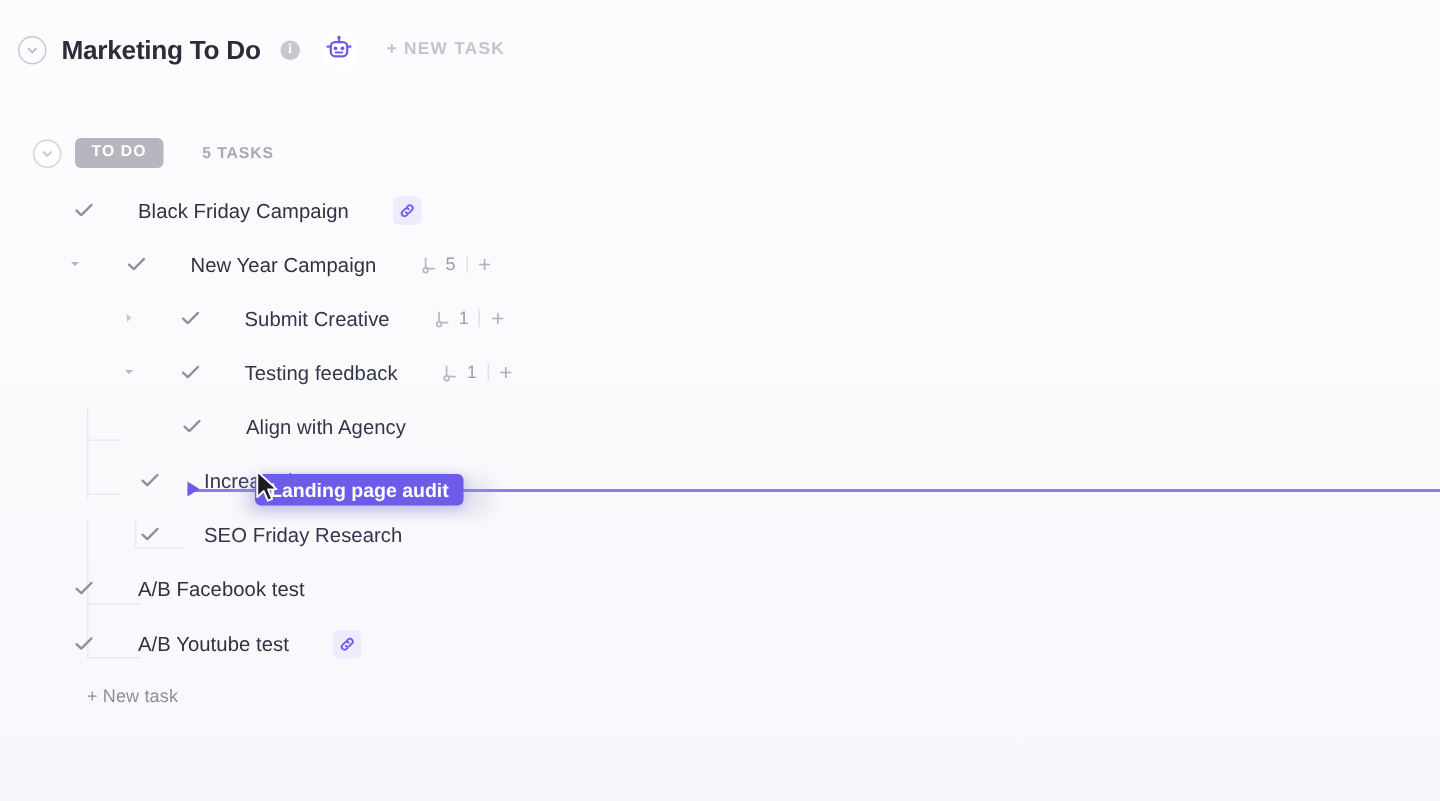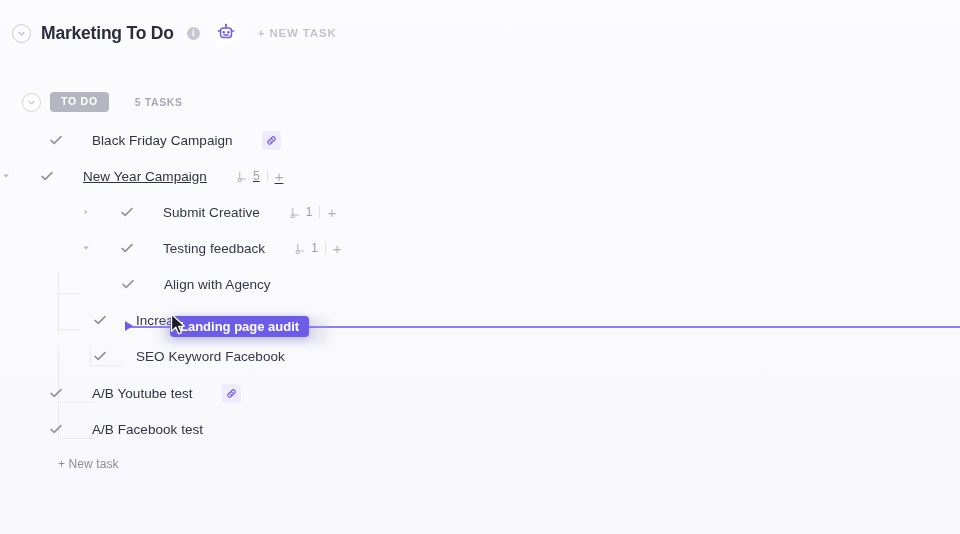--- a/index.html
+++ b/index.html
@@ -155,21 +155,21 @@
       </span>
       <span class="row-label">Black Friday Campaign</span>
       <span class="badge-link">
         <svg width="11" height="11" viewBox="0 0 12 12">
             <path d="M4.9 7.1a2 2 0 0 0 2.9 0l1.6-1.6a2.05 2.05 0 0 0-2.9-2.9L5.7 3.4" fill="none" stroke="#6c5ce7" stroke-width="1.3" stroke-linecap="round"></path>
             <path d="M7.1 4.9a2 2 0 0 0-2.9 0L2.6 6.5a2.05 2.05 0 0 0 2.9 2.9l.8-.8" fill="none" stroke="#6c5ce7" stroke-width="1.3" stroke-linecap="round"></path>
           </svg>
       </span>
     </div>
 
-    <div class="row" style="text-decoration:underline;">
+    <div class="row" style="padding-left:44px;">
       <span class="twisty">
         <svg width="8" height="8" viewBox="0 0 8 8">
             <path d="M1.2 2.6 L4 5.4 L6.8 2.6" fill="#b6b6c4"></path>
           </svg>
       </span>
       <span class="check" style="margin-left:7px;">
         <svg width="16" height="16" viewBox="0 0 16 16">
             <path d="M3 8.4 L6.2 11.4 L13 4.6" fill="none" stroke="#8e8e9e" stroke-width="1.5" stroke-linecap="round" stroke-linejoin="round"></path>
           </svg>
       </span>
@@ -248,45 +248,45 @@
       </span>
       <span class="row-label sub">Increase buget</span>
     </div>
 
     <div class="row" style="padding-left:92px;">
       <span class="check">
         <svg width="16" height="16" viewBox="0 0 16 16">
             <path d="M3 8.4 L6.2 11.4 L13 4.6" fill="none" stroke="#8e8e9e" stroke-width="1.5" stroke-linecap="round" stroke-linejoin="round"></path>
           </svg>
       </span>
-      <span class="row-label sub">SEO Keyword Facebook</span>
+      <span class="row-label sub">SEO Friday Research</span>
+    </div>
+
+    <div class="row" style="padding-left:48px;">
+      <span class="check">
+        <svg width="16" height="16" viewBox="0 0 16 16">
+            <path d="M3 8.4 L6.2 11.4 L13 4.6" fill="none" stroke="#8e8e9e" stroke-width="1.5" stroke-linecap="round" stroke-linejoin="round"></path>
+          </svg>
+      </span>
+      <span class="row-label">A/B Facebook test</span>
     </div>
 
     <div class="row" style="padding-left:48px;margin-top:1px;">
       <span class="check">
         <svg width="16" height="16" viewBox="0 0 16 16">
             <path d="M3 8.4 L6.2 11.4 L13 4.6" fill="none" stroke="#8e8e9e" stroke-width="1.5" stroke-linecap="round" stroke-linejoin="round"></path>
           </svg>
       </span>
       <span class="row-label">A/B Youtube test</span>
       <span class="badge-link">
         <svg width="11" height="11" viewBox="0 0 12 12">
             <path d="M4.9 7.1a2 2 0 0 0 2.9 0l1.6-1.6a2.05 2.05 0 0 0-2.9-2.9L5.7 3.4" fill="none" stroke="#6c5ce7" stroke-width="1.3" stroke-linecap="round"></path>
             <path d="M7.1 4.9a2 2 0 0 0-2.9 0L2.6 6.5a2.05 2.05 0 0 0 2.9 2.9l.8-.8" fill="none" stroke="#6c5ce7" stroke-width="1.3" stroke-linecap="round"></path>
           </svg>
       </span>
-    </div>
-
-    <div class="row" style="padding-left:48px;">
-      <span class="check">
-        <svg width="16" height="16" viewBox="0 0 16 16">
-            <path d="M3 8.4 L6.2 11.4 L13 4.6" fill="none" stroke="#8e8e9e" stroke-width="1.5" stroke-linecap="round" stroke-linejoin="round"></path>
-          </svg>
-      </span>
-      <span class="row-label">A/B Facebook test</span>
     </div>
 
     <div class="new-task-foot">+ New task</div>
   </div>
 
   <div class="drop-line"></div>
   <div class="drop-arrow"></div>
   <div class="drag-shadow"></div>
   <div class="drag-chip">Landing page audit</div>
   <span class="cursor">

